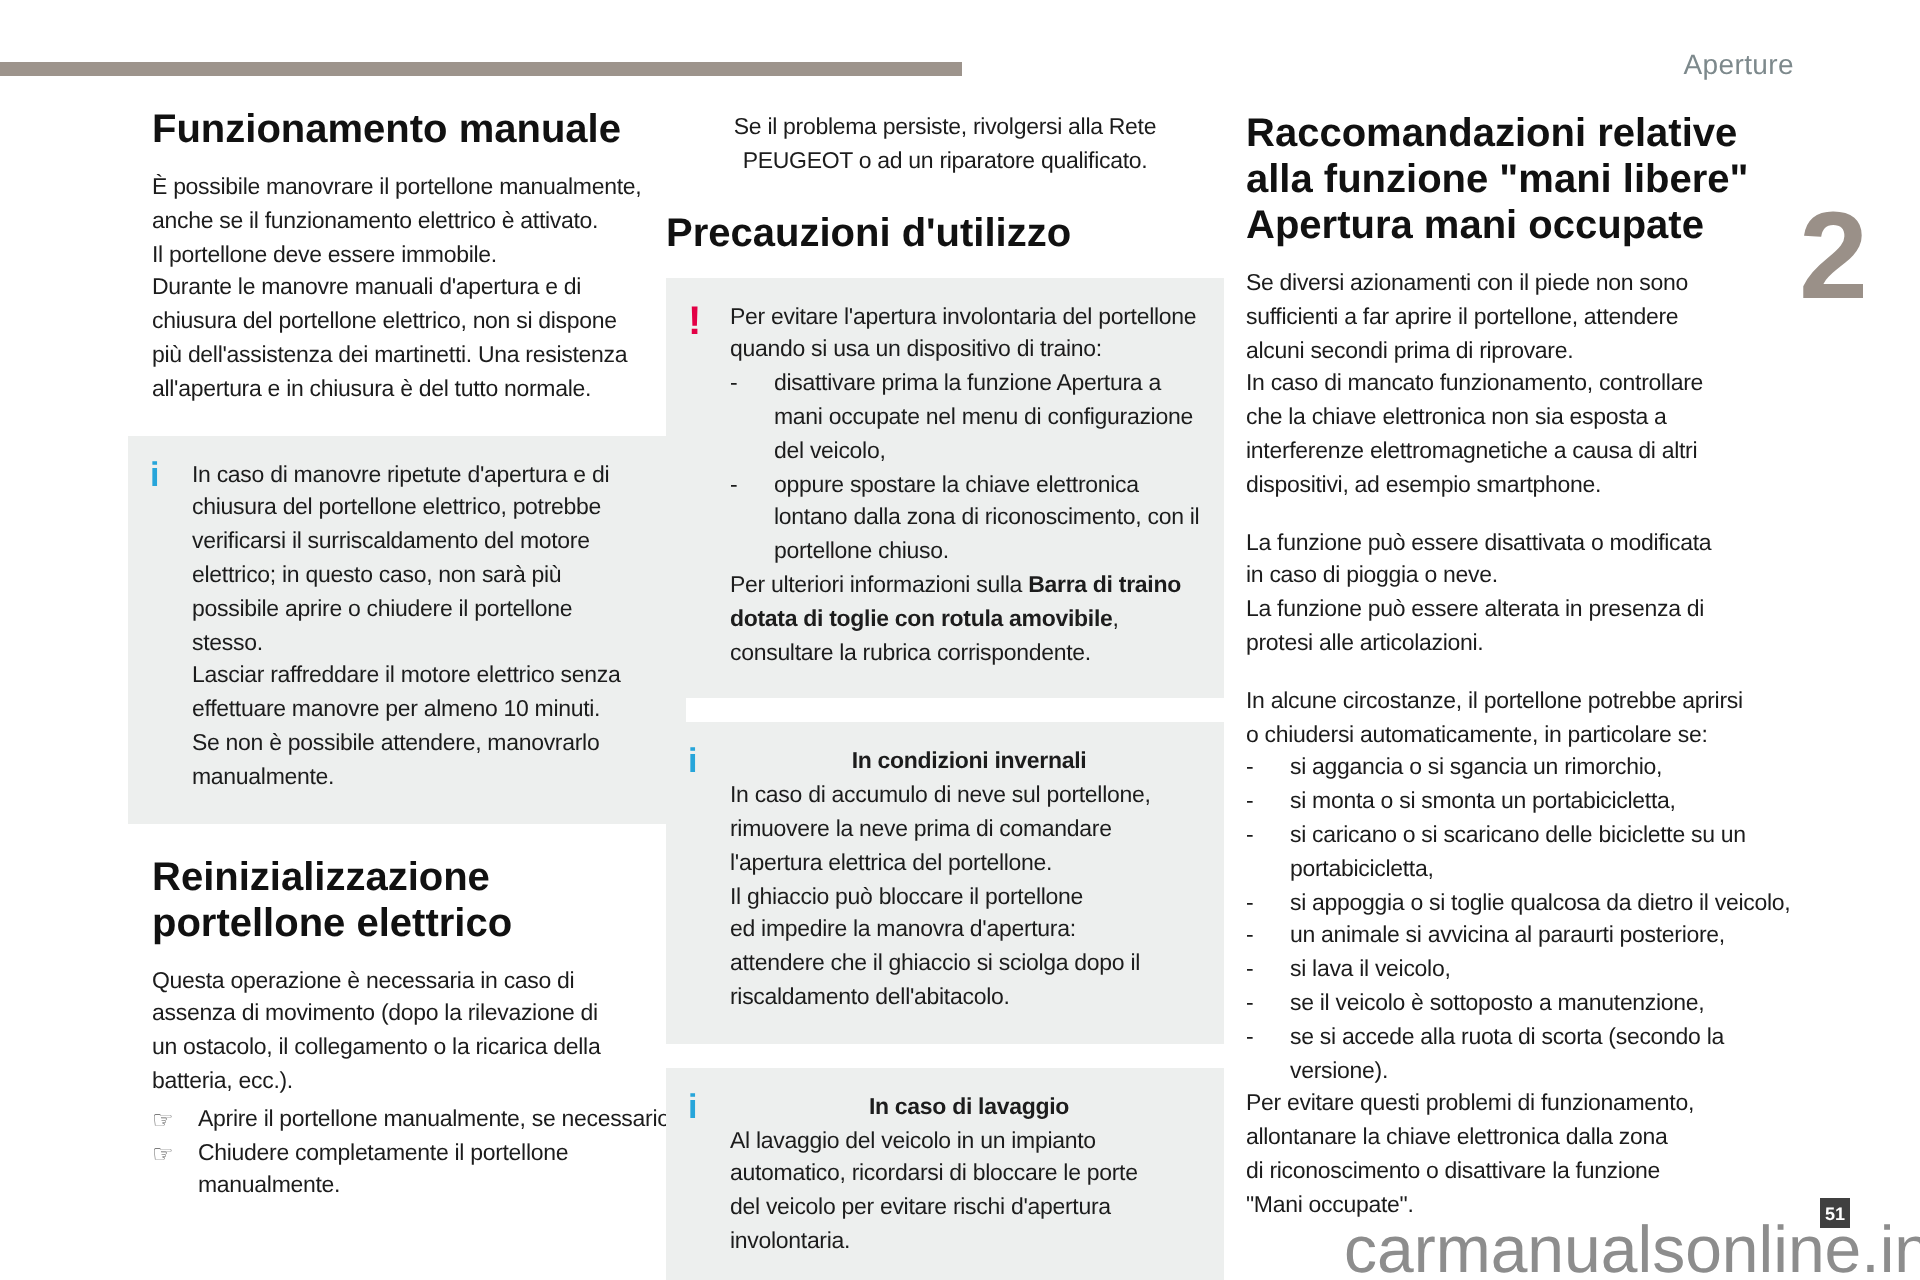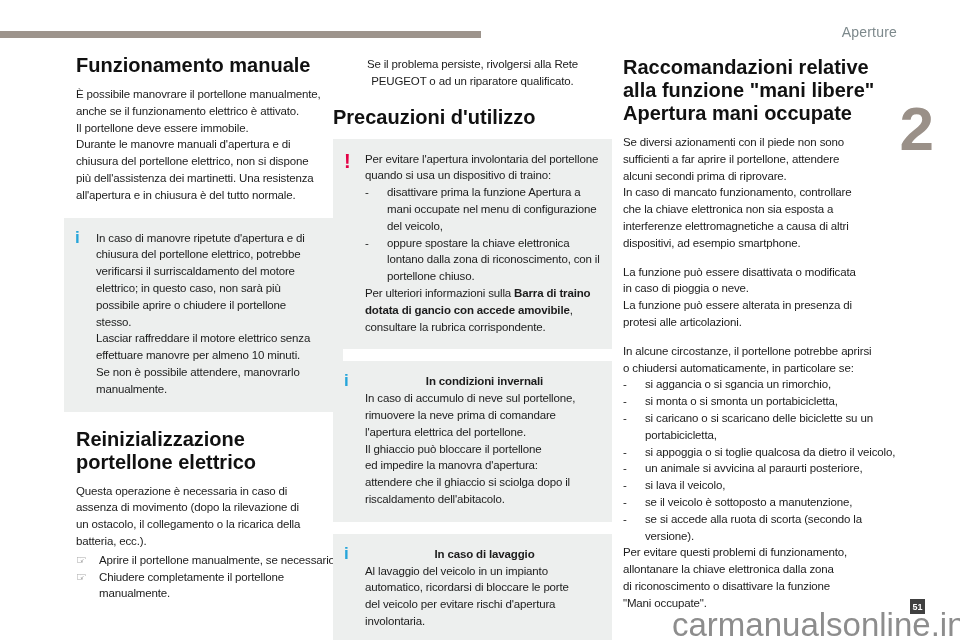--- a/index.html
+++ b/index.html
@@ -133,21 +133,21 @@
     <ul class="dash-list">
       <li>
         <span class="marker">-</span>
         <span class="txt">disattivare prima la funzione Apertura a mani occupate nel menu di configurazione del veicolo,</span>
       </li>
       <li>
         <span class="marker">-</span>
         <span class="txt">oppure spostare la chiave elettronica lontano dalla zona di riconoscimento, con il portellone chiuso.</span>
       </li>
     </ul>
-    <div class="body-text"><span>Per ulteriori informazioni sulla </span><span class="bold">Barra di traino dotata di gancio con accede amovibile</span><span>, consultare la rubrica corrispondente.</span></div>
+    <div class="body-text"><span>Per ulteriori informazioni sulla </span><span class="bold">Barra di traino dotata di toglie con rotula amovibile</span><span>, consultare la rubrica corrispondente.</span></div>
   </div>
 
   <div class="box mt12">
     <span class="box-icon info-icon">i</span>
     <div class="body-text box-title">In condizioni invernali</div>
     <div class="body-text">In caso di accumulo di neve sul portellone,
 rimuovere la neve prima di comandare
 l'apertura elettrica del portellone.
 Il ghiaccio può bloccare il portellone
 ed impedire la manovra d'apertura:

